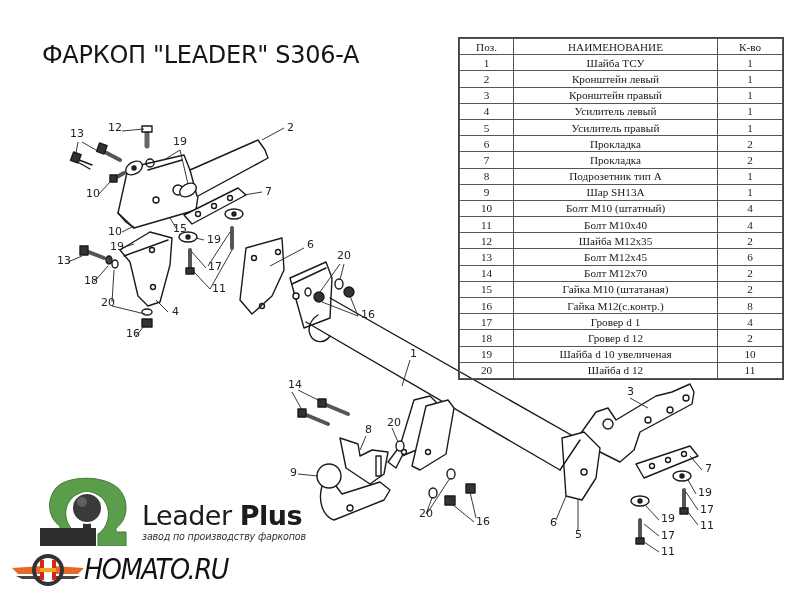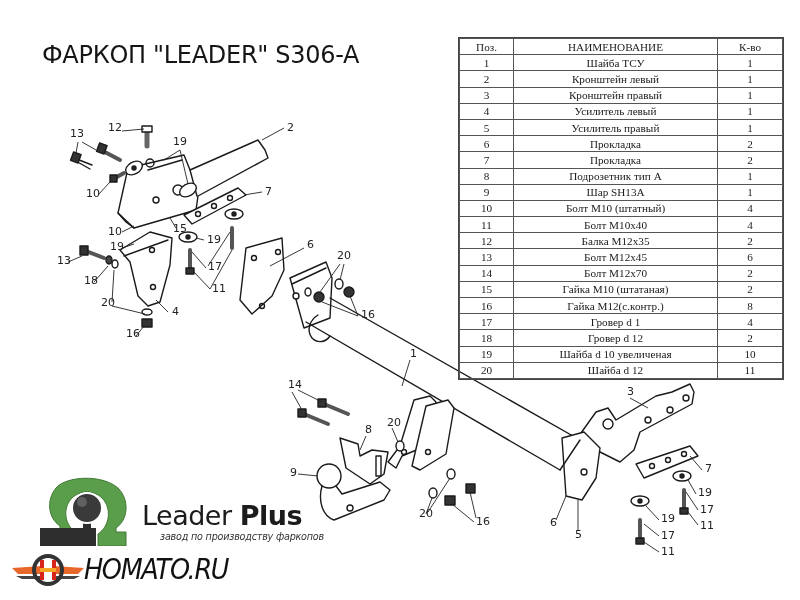--- a/index.html
+++ b/index.html
@@ -16,21 +16,21 @@
   .parts-table .c2 { width:203px; }
   .parts-table .c3 { width:64px;margin-top:27px; }
   .parts-table { outline:1.5px solid #444; }
   svg.diagram { position:absolute; left:0; top:0; }
   .callout { font-family:"DejaVu Sans", sans-serif; font-size:11px; fill:#222; }
   .lp-logo { position:absolute; left:40px; top:476px; width:98px; height:70px; }
   .lp-name { position:absolute; left:142px; top:500px; font-size:27px; color:#1c1c1c;
              font-family:"DejaVu Sans", sans-serif; letter-spacing:-0.5px; white-space:nowrap; }
   .lp-name b { font-weight:bold; }
   .lp-tag { position:absolute; left:142px; top:531px; font-size:9.6px; color:#333;
-            font-style:italic; font-family:"DejaVu Sans", sans-serif; white-space:nowrap; letter-spacing:-0.2px;margin-left:18px; }
+            font-style:italic; font-family:"DejaVu Sans", sans-serif; white-space:nowrap; letter-spacing:-0.2px; }
   .hm-logo { position:absolute; left:12px; top:552px; width:72px; height:36px; }
   .hm-name { position:absolute; left:84px; top:552px; font-size:29px; color:#111;
              font-style:italic; font-family:"DejaVu Sans", sans-serif; letter-spacing:-1.5px;
              transform:scaleX(0.88); transform-origin:left center; white-space:nowrap; }
 </style>
 </head>
 <body>
 
 <div class="title">
   <div>ФАРКОП "LEADER" S306-A</div>
@@ -295,21 +295,21 @@
         <td>Болт М10 (штатный)</td>
         <td>4</td>
       </tr>
     <tr>
         <td>11</td>
         <td>Болт М10х40</td>
         <td>4</td>
       </tr>
     <tr>
         <td>12</td>
-        <td>Балка М12х35</td>
+        <td>Шайба М12х35</td>
         <td>2</td>
       </tr>
     <tr>
         <td>13</td>
         <td>Болт М12х45</td>
         <td>6</td>
       </tr>
     <tr>
         <td>14</td>
         <td>Болт М12х70</td>

